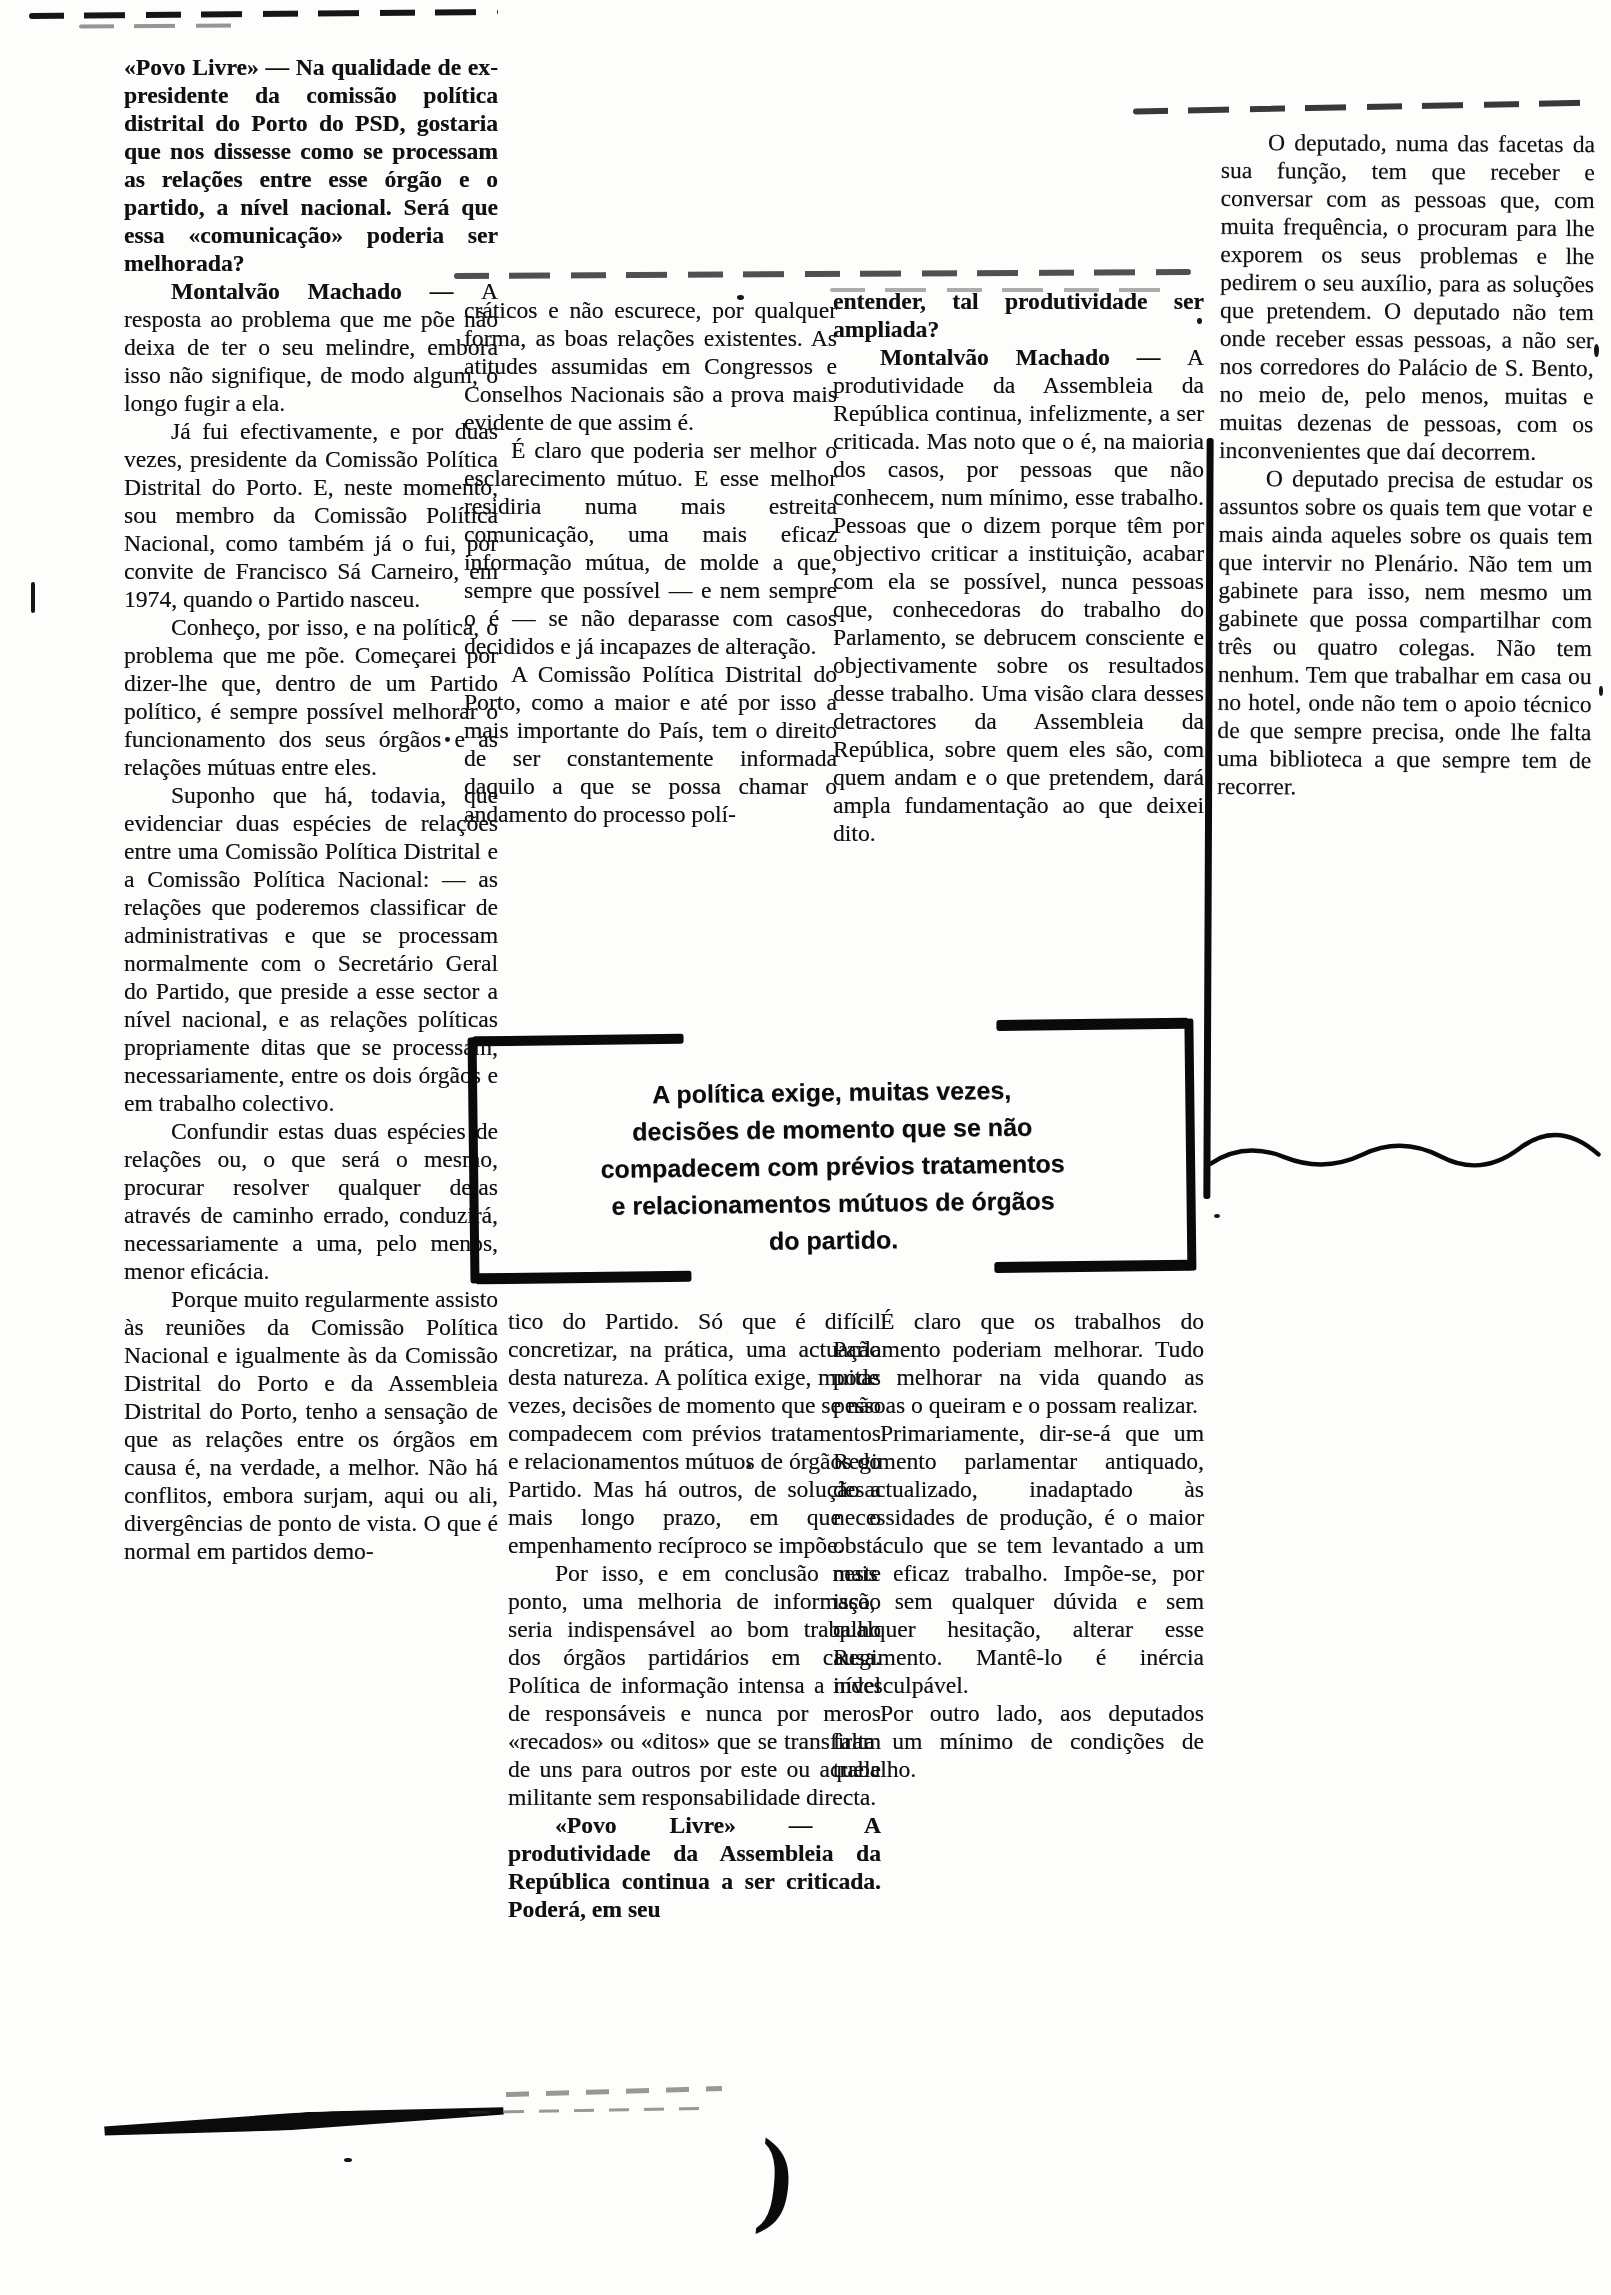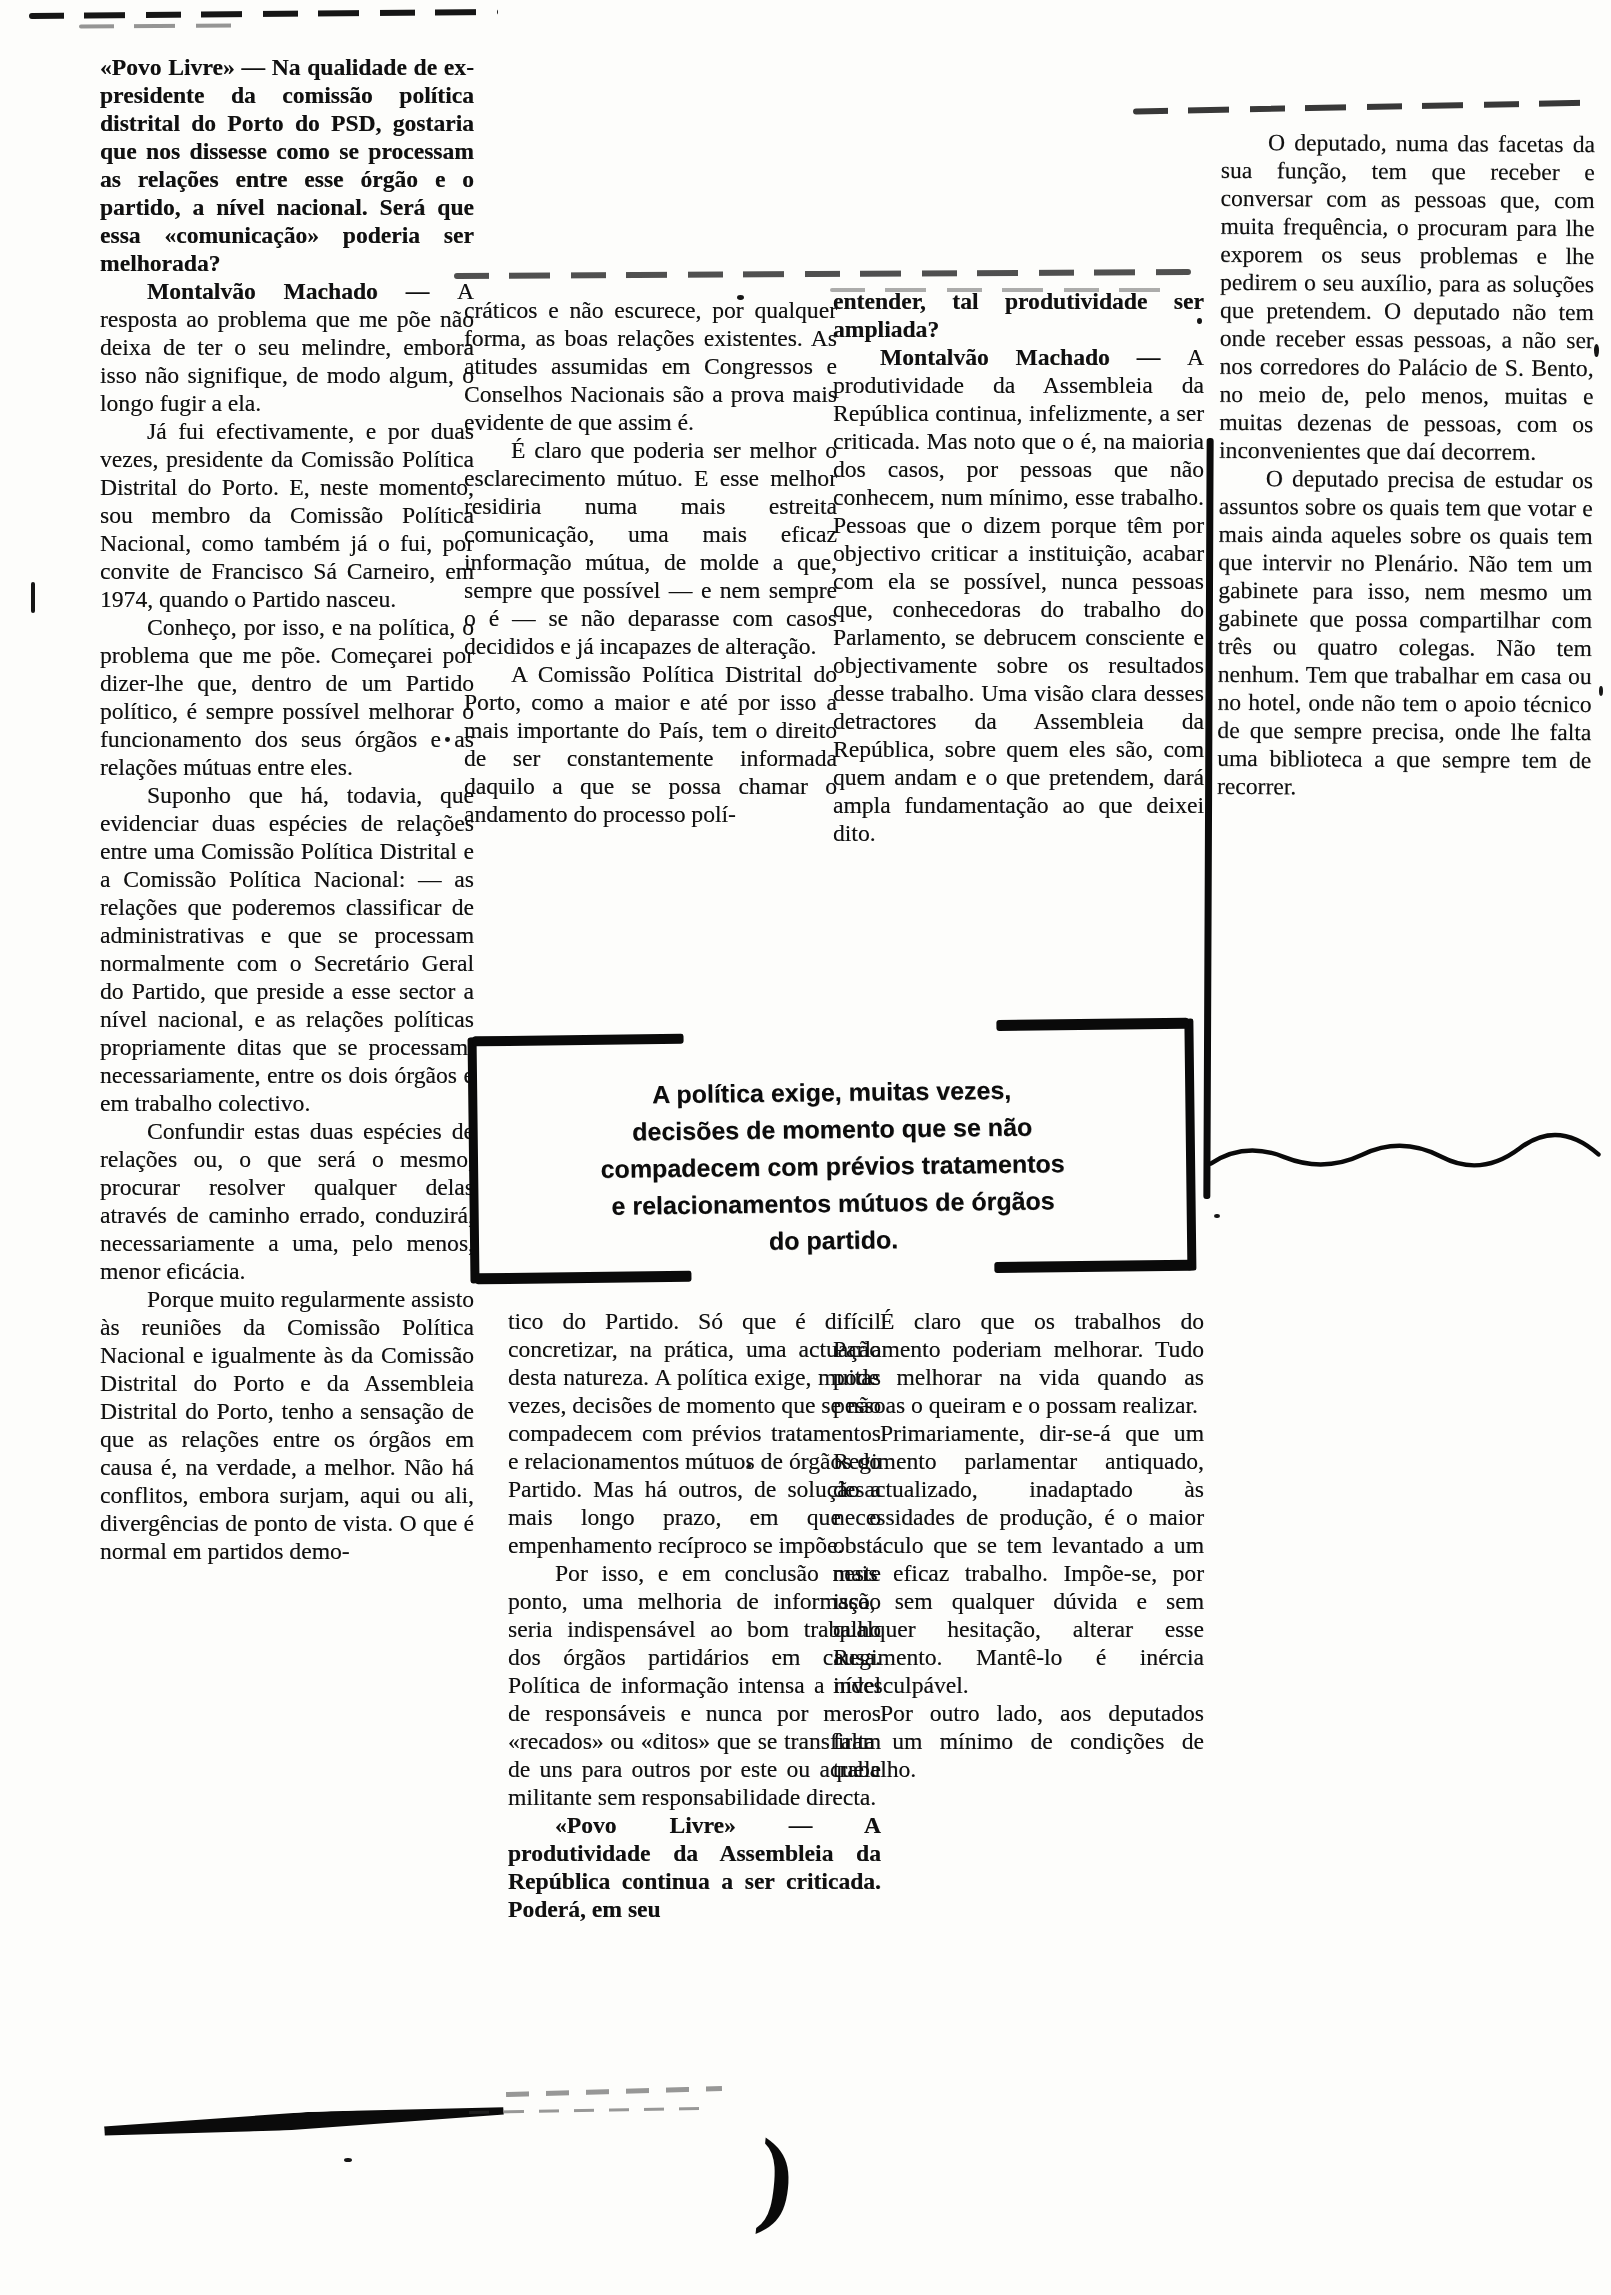--- a/index.html
+++ b/index.html
@@ -65,21 +65,21 @@
   <div class="speck" style="left:30.5px;top:582px;width:4.4px;height:30.5px;border-radius:2.5px;"></div>
   <div class="speck" style="left:737px;top:295px;width:6.9px;height:4.9px;"></div>
   <div class="speck" style="left:1197px;top:318px;width:4.9px;height:5.9px;"></div>
   <div class="speck" style="left:1594px;top:344px;width:4.9px;height:12.8px;"></div>
   <div class="speck" style="left:1599px;top:686px;width:3.9px;height:9.8px;"></div>
   <div class="speck" style="left:445px;top:737px;width:4.9px;height:4.9px;"></div>
   <div class="speck" style="left:747px;top:1464px;width:4.4px;height:4.4px;"></div>
   <div class="speck" style="left:344px;top:2158px;width:7.9px;height:4.4px;"></div>
   <div class="speck" style="left:1214px;top:1214px;width:5.9px;height:4.4px;"></div>
 
-  <section class="col" style="left:100px;top:53px;width:374px;font-family:Liberation Serif, serif;">
+  <section class="col" style="left:124px;top:53px;width:374px;font-family:Liberation Serif, serif;">
     <p class="b first">«Povo Livre» — Na qualidade de ex-presidente da comissão política distrital do Porto do PSD, gostaria que nos dissesse como se processam as relações entre esse órgão e o partido, a nível nacional. Será que essa «comunicação» poderia ser melhorada?</p>
     <p><span class="b">Montalvão Machado — </span><span>A resposta ao problema que me põe não deixa de ter o seu melindre, embora isso não signifique, de modo algum, o longo fugir a ela.</span></p>
     <p>Já fui efectivamente, e por duas vezes, presidente da Comissão Política Distrital do Porto. E, neste momento, sou membro da Comissão Política Nacional, como também já o fui, por convite de Francisco Sá Carneiro, em 1974, quando o Partido nasceu.</p>
     <p>Conheço, por isso, e na política, o problema que me põe. Começarei por dizer-lhe que, dentro de um Partido político, é sempre possível melhorar o funcionamento dos seus órgãos e as relações mútuas entre eles.</p>
     <p>Suponho que há, todavia, que evidenciar duas espécies de relações entre uma Comissão Política Distrital e a Comissão Política Nacional: — as relações que poderemos classificar de administrativas e que se processam normalmente com o Secretário Geral do Partido, que preside a esse sector a nível nacional, e as relações políticas propriamente ditas que se processam, necessariamente, entre os dois órgãos e em trabalho colectivo.</p>
     <p>Confundir estas duas espécies de relações ou, o que será o mesmo, procurar resolver qualquer delas através de caminho errado, conduzirá, necessariamente a uma, pelo menos, menor eficácia.</p>
     <p>Porque muito regularmente assisto às reuniões da Comissão Política Nacional e igualmente às da Comissão Distrital do Porto e da Assembleia Distrital do Porto, tenho a sensação de que as relações entre os órgãos em causa é, na verdade, a melhor. Não há conflitos, embora surjam, aqui ou ali, divergências de ponto de vista. O que é normal em partidos demo-</p>
   </section>
 
   <section class="col" style="left:464px;top:296px;width:373px;">

